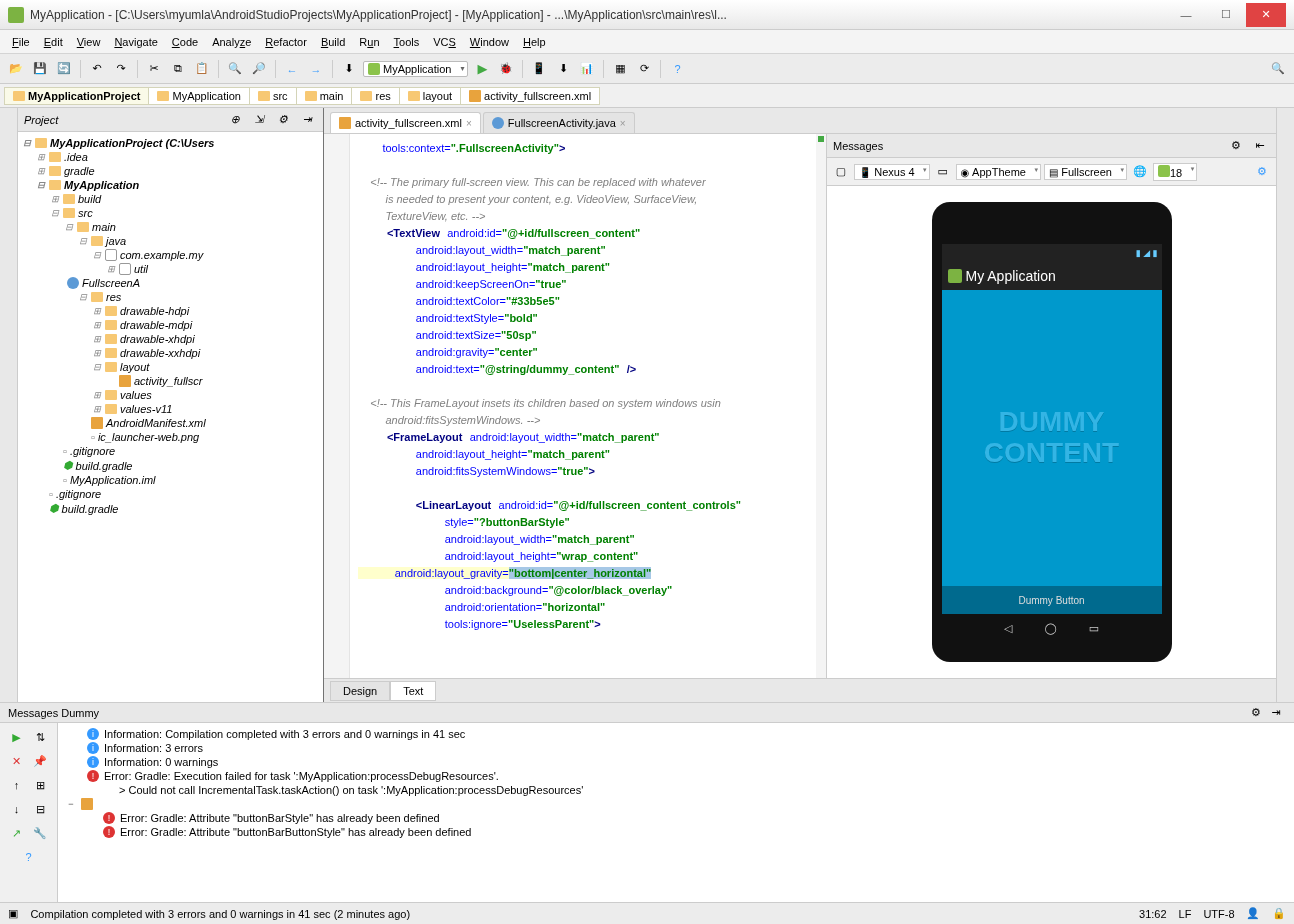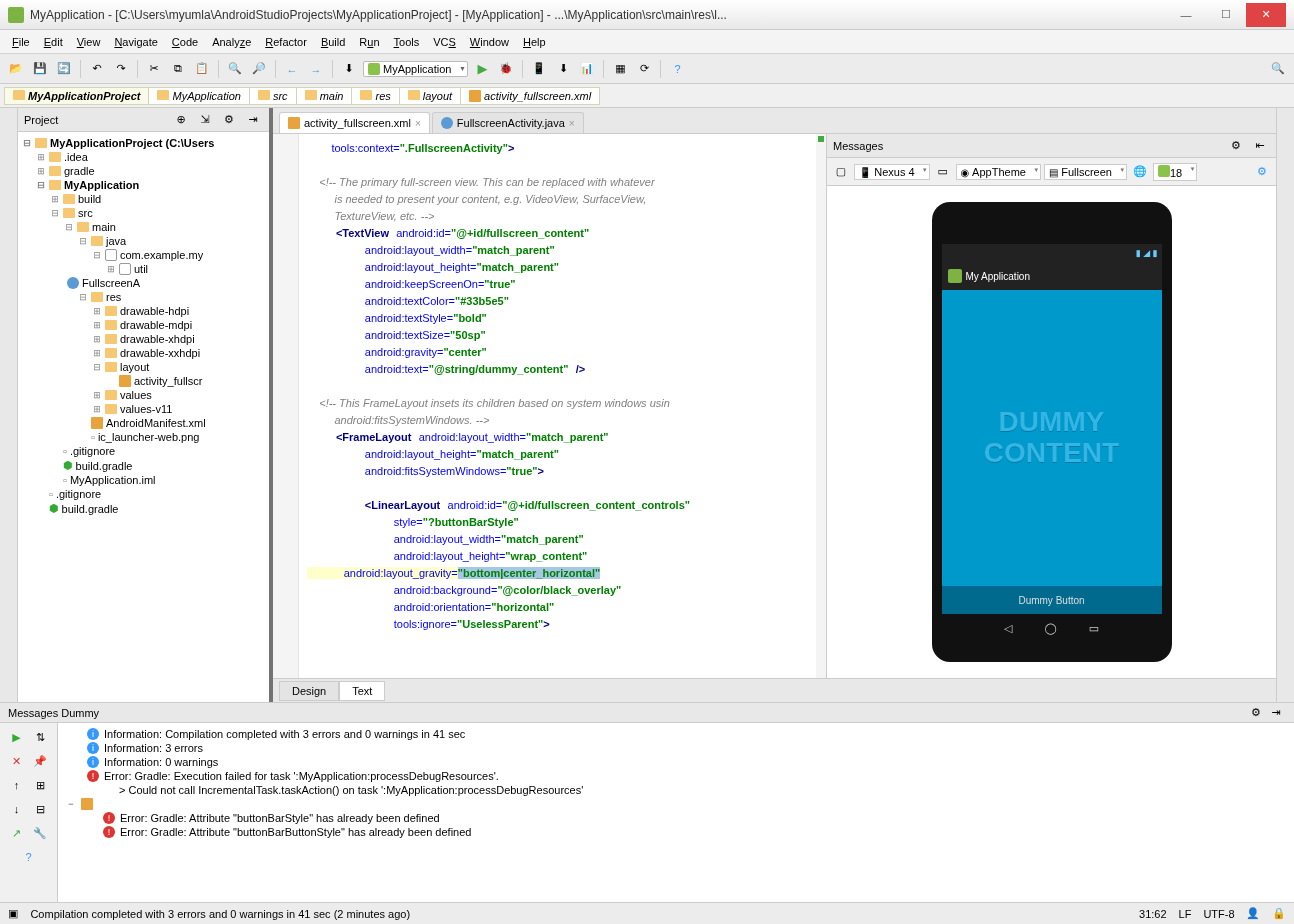--- a/index.html
+++ b/index.html
@@ -13,27 +13,27 @@
 .menubar { height:24px; background:#f4f4f4; border-bottom:1px solid #d4d4d4; display:flex; align-items:center; padding:0 6px; gap:2px; }
 .menubar span { padding:2px 6px; }
 .menubar span u { text-decoration:underline; }
 .toolbar { height:30px; background:#ececec; border-bottom:1px solid #ccc; display:flex; align-items:center; padding:0 6px; gap:4px; }
 .tbtn { width:20px; height:20px; display:flex; align-items:center; justify-content:center; border:1px solid transparent; border-radius:2px; }
 .sep { width:1px; height:18px; background:#ccc; margin:0 2px; }
 .combo { border:1px solid #bbb; background:#fff; padding:1px 16px 1px 4px; border-radius:2px; display:flex; align-items:center; gap:3px; position:relative; }
 .combo::after { content:"▾"; position:absolute; right:3px; font-size:8px; color:#666; }
 .run-icon { color:#4a4; font-size:13px; }
 .breadcrumbs { height:24px; background:#f0f0f0; border-bottom:1px solid #ccc; display:flex; align-items:center; padding:0 4px; }
-.crumb { background:#fff; border:1px solid #d4d4b8; padding:2px 8px; margin-right:-1px; display:flex; gap:3px; position:relative;font-style:italic; }
+.crumb { background:#fff; border:1px solid #d4d4b8; padding:2px 8px; margin-right:-1px; display:flex; align-items:center; gap:3px; position:relative; }
 .crumb:first-child { font-weight:bold; background:#fafae8; }
 .folder-icon { width:12px; height:10px; background:#f7c873; border-radius:1px; display:inline-block; }
 .main { flex:1; display:flex; min-height:0; }
 .leftbar { width:18px; background:#e8e8e8; border-right:1px solid #ccc; }
 .rightbar { width:18px; background:#e8e8e8; border-left:1px solid #ccc; }
-.project-panel { width:255px; background:#fff; border-right:4px solid #737373; display:flex; flex-direction:column; }
+.project-panel { width:306px; background:#fff; border-right:1px solid #737373; display:flex; flex-direction:column;font-style:italic; }
 .panel-header { height:24px; background:#e8e8e8; border-bottom:1px solid #ccc; display:flex; align-items:center; padding:0 6px; gap:4px; }
 .tree { flex:1; overflow:auto; padding:4px 0; font-size:12px; }
 .tree-item { white-space:nowrap; padding:1px 4px; display:flex; align-items:center; gap:3px; }
 .tree-item.bold { font-weight:bold; }
 .expander { width:10px; display:inline-block; text-align:center; color:#888; font-size:9px; }
 .pkg-icon { width:12px; height:12px; background:#fff; border:1px solid #999; border-radius:2px; }
 .java-icon { width:12px; height:12px; background:#5c9ad6; border-radius:6px; display:inline-block; }
 .xml-icon { width:12px; height:12px; background:#e8a33d; display:inline-block; border-radius:1px; }
 .editor-area { flex:1; display:flex; flex-direction:column; min-width:0; }
 .tabs { height:26px; background:#e8e8e8; border-bottom:1px solid #ccc; display:flex; align-items:flex-end; padding-left:6px; }
@@ -400,21 +400,21 @@
           <div class="small-combo"><span class="and-icon"></span><span>18</span></div>
           <span style="flex:1"></span>
           <span class="tbtn" style="color:#39f">⚙</span>
         </div>
         <div class="preview-body">
           <div class="phone">
             <div class="phone-screen">
               <div class="phone-status">▮ ◢ ▮</div>
               <div class="phone-appbar">
                   <span class="aicon"></span>
-                  <span style="font-size:10px">My Application</span>
+                  <span style="font-size:14px">My Application</span>
                 </div>
               <div class="phone-content">
                   <div class="dummy-text" style="white-space:pre-line">DUMMY
 CONTENT</div>
                 </div>
               <div class="phone-button-bar">Dummy Button</div>
             </div>
             <div class="phone-nav">
                 <span>◁</span>
                 <span>◯</span>

